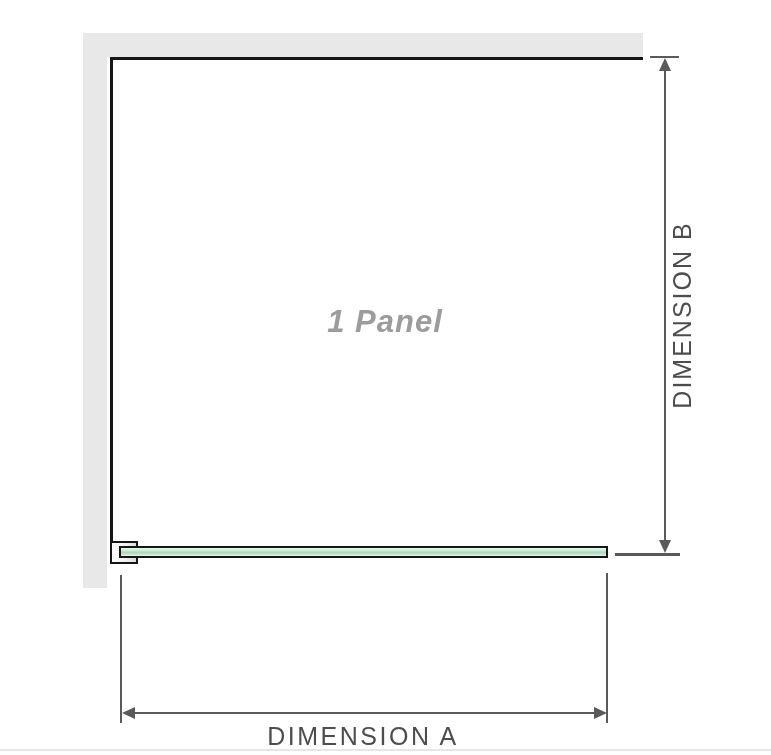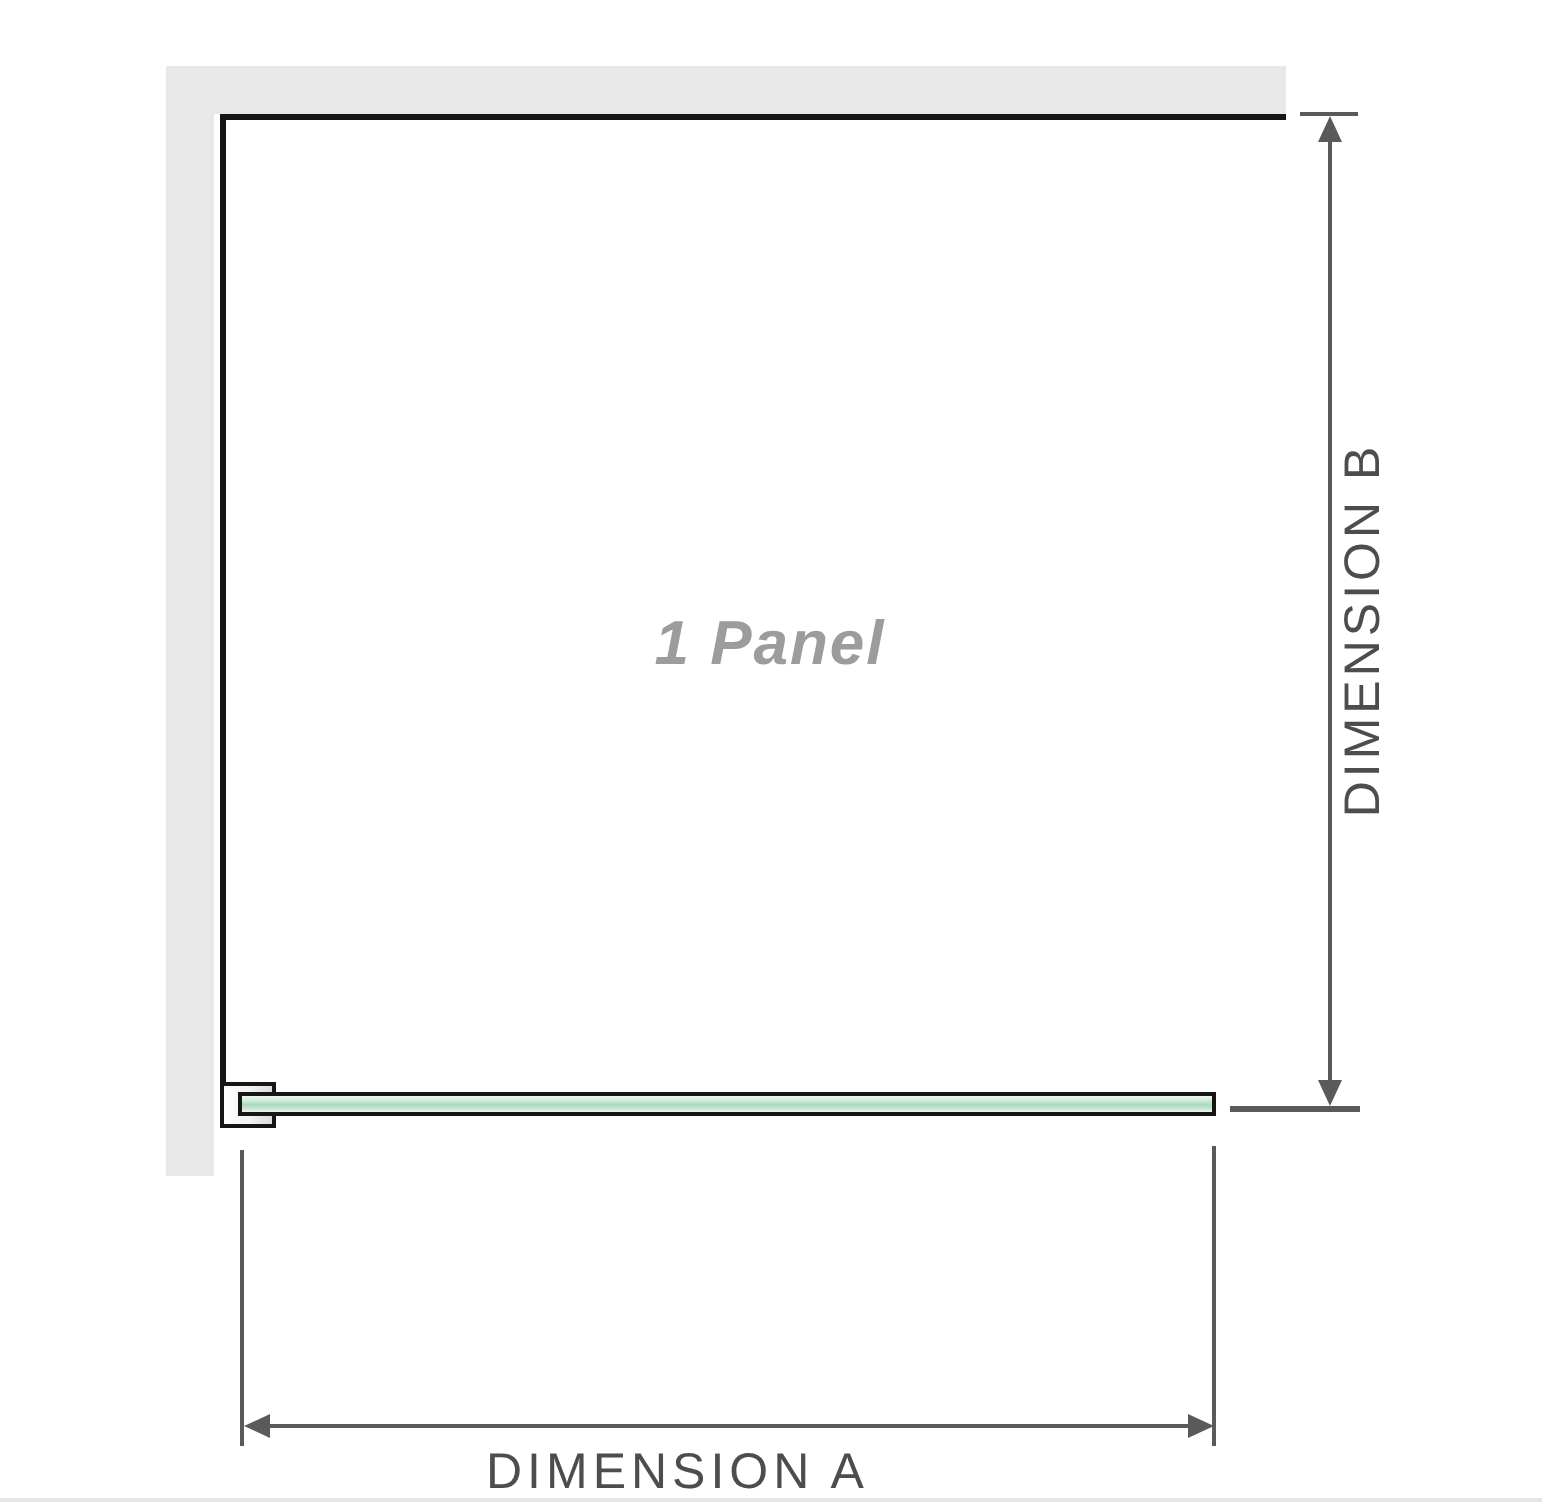--- a/index.html
+++ b/index.html
@@ -94,21 +94,21 @@
     border-right: 13px solid var(--dimension);
   }
   .arrow-right {
     left: 594px; top: 707px; width: 0; height: 0;
     border-top: 6px solid transparent;
     border-bottom: 6px solid transparent;
     border-left: 13px solid var(--dimension);
   }
   .dima-label {
     left: 243px; top: 722px; width: 240px;
-    text-align: left;
+    text-align: center;
     font-size: 25px;
     letter-spacing: 2.5px;
     color: var(--label_text);
   }
 
   
   .baseline { left: 0; top: 749px; width: 771px; height: 2px; background: var(--baseline); }
 </style>
 </head>
 <body>

